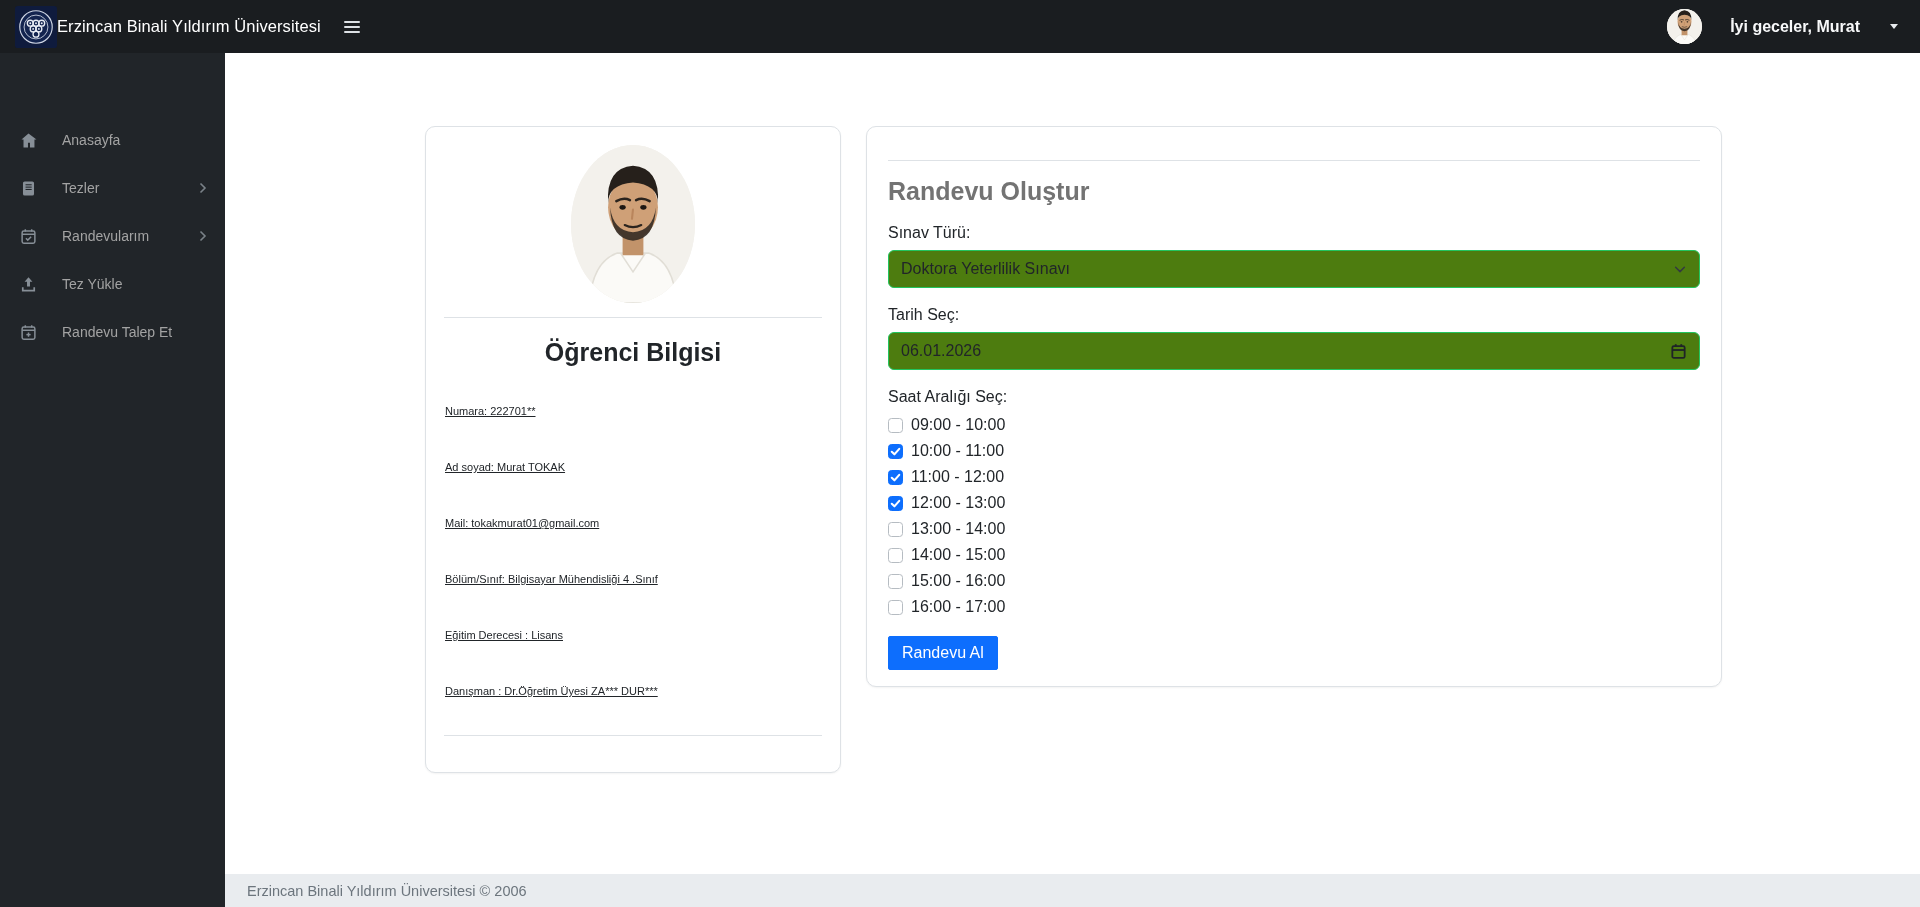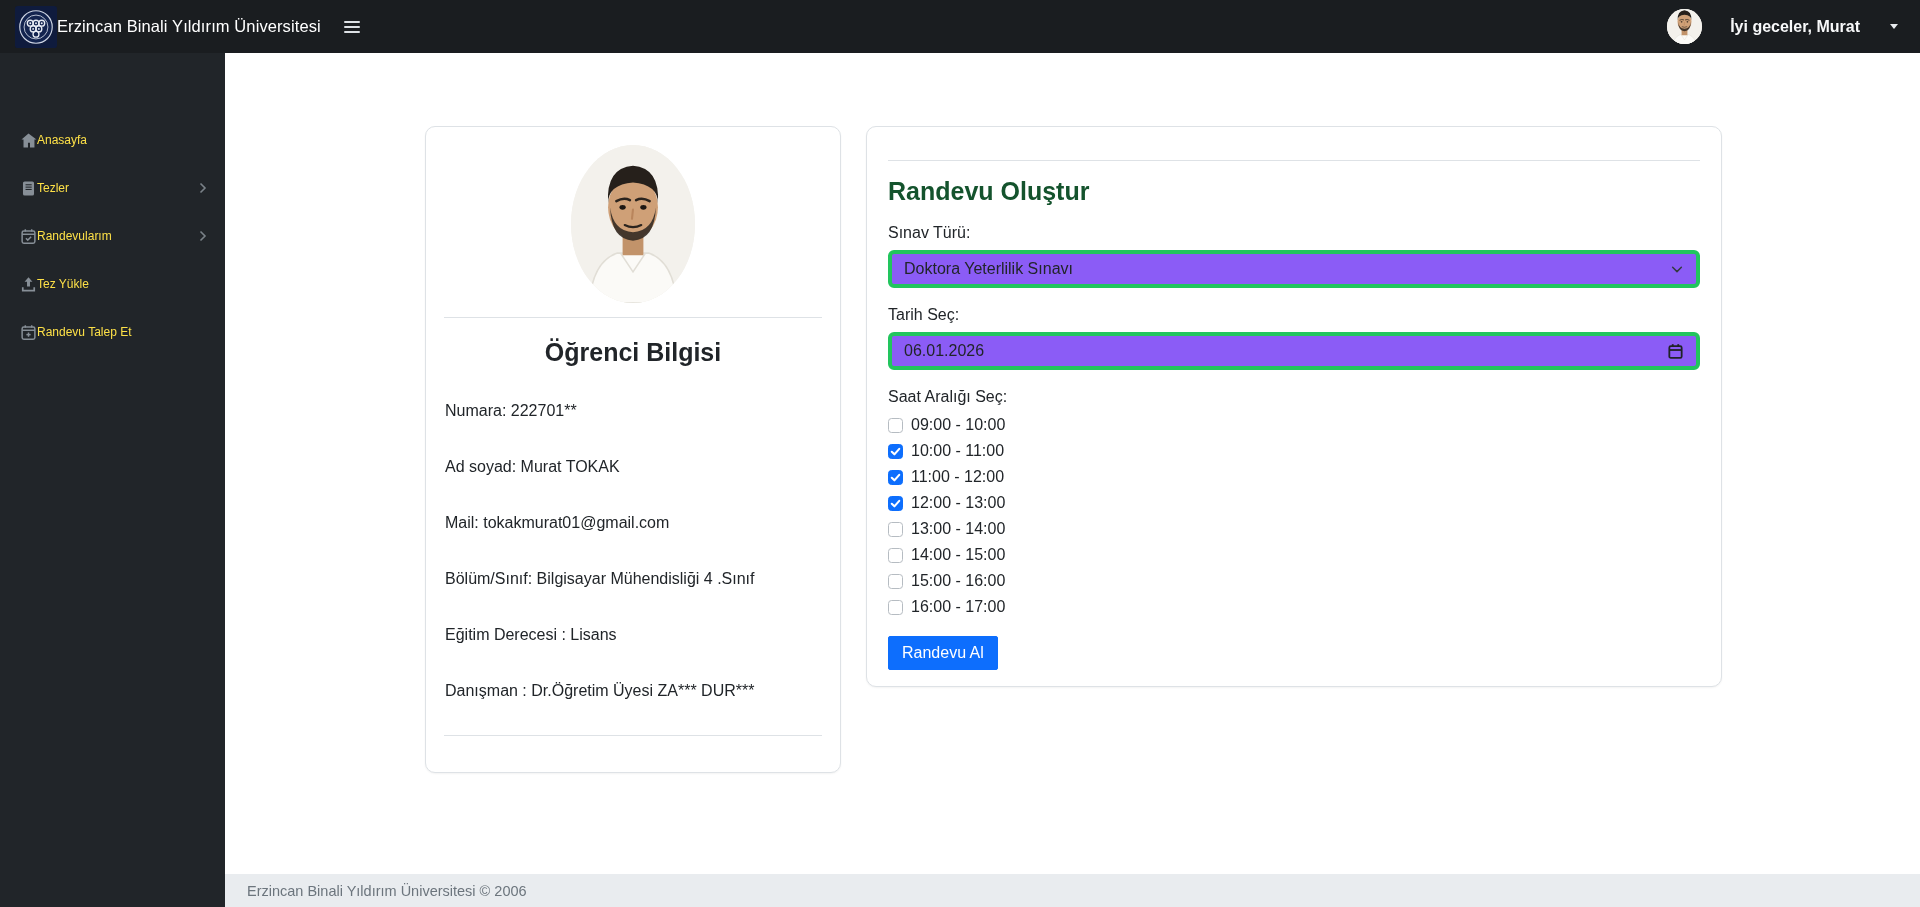--- a/index.html
+++ b/index.html
@@ -26,49 +26,49 @@
 
   
   .below { flex:1; display:flex; min-height:0; }
   .sidebar { width:225px; background:#212529; flex:none; }
   .side-nav { list-style:none; padding-top:63px; }
   .side-item { height:48px; display:flex; align-items:center; padding:0 18px 0 20px;
     cursor:pointer; position:relative; }
   .side-item .s-icon { width:17px; height:17px; flex:none; }
   .side-item .s-icon svg { width:17px; height:17px; display:block; fill:#878f97; stroke:none; }
   .side-item .s-icon svg .stk { fill:none; stroke:#878f97; }
-  .side-label { margin-left:0; color:#fde047; font-size:12px; }
+  .side-label { margin-left:25px; color:#a3a3a3; font-size:14px; }
   .side-chevron { position:absolute; right:18px; width:8px; height:12px; }
   .side-chevron svg { width:8px; height:12px; display:block; }
 
   .main { flex:1; background:#ffffff; display:flex; flex-direction:column; min-width:0; }
   .content { flex:1; display:flex; align-items:flex-start; gap:25px; padding:73px 0 0 200px; }
 
   .card { background:#fff; border:1px solid #dee2e6; border-radius:10px;
     box-shadow:0 1px 2px rgba(0,0,0,.05); }
 
   
   .student-card { width:416px; padding:18px 18px 36px; text-align:center; }
   .photo { width:124px; height:158px; border-radius:50%; overflow:hidden; margin:0 auto; background:#f3f1ec; }
   .photo svg { width:100%; height:100%; display:block; }
   .student-card hr, .form-card hr { border:none; border-top:1px solid #dee2e6; }
   .hr-photo { margin-top:14px; }
   .student-title { margin-top:20px; font-size:25px; font-weight:600; color:#212529; }
   .fields { text-align:left; margin-top:32px; padding:0 1px; }
-  .fields p { font-size:16px; line-height:24px; margin:0 0 32px; color:#212529; }
+  .fields p { font-size:11px; line-height:24px; margin:0 0 32px; color:#212529;text-decoration:underline; }
   .hr-bottom { margin-top:26px; }
 
   
   .form-card { width:856px; padding:0 21px 16px; }
   .form-top-space { height:33px; }
-  .form-title { margin-top:16px; font-size:25px; font-weight:600; color:#14532d; }
+  .form-title { margin-top:16px; font-size:25px; font-weight:600; color:#737373; }
   .form-label { display:block; margin-top:18px; font-size:16px; color:#212529; }
-  .select-box, .date-box { margin-top:8px; height:38px; border:4px solid #22c55e; border-radius:6px;
+  .select-box, .date-box { margin-top:8px; height:38px; border:1px solid #22c55e; border-radius:6px;
     display:flex; align-items:center; justify-content:space-between; padding:0 12px; font-size:16px;
-    color:#212529; cursor:pointer; background:#8b5cf6;gap:39px; }
+    color:#212529; cursor:pointer; background:#4d7c0f;gap:39px; }
   .select-box svg { width:14px; height:14px; display:block; }
   .date-box svg { width:17px; height:17px; display:block; cursor:pointer; }
   .slots { margin-top:6px; }
   .slot { height:26px; display:flex; align-items:center; }
   .cbox { width:15px; height:15px; border:1px solid #b6bcc2; border-radius:3.5px; background:#fff;
     display:inline-flex; align-items:center; justify-content:center; flex:none; cursor:pointer; }
   .cbox svg { width:11px; height:11px; visibility:hidden; }
   .cbox.checked { background:#0d6efd; border-color:#0d6efd; }
   .cbox.checked svg { visibility:visible; }
   .slot-label { margin-left:8px; font-size:16px; color:#212529; cursor:pointer; }

